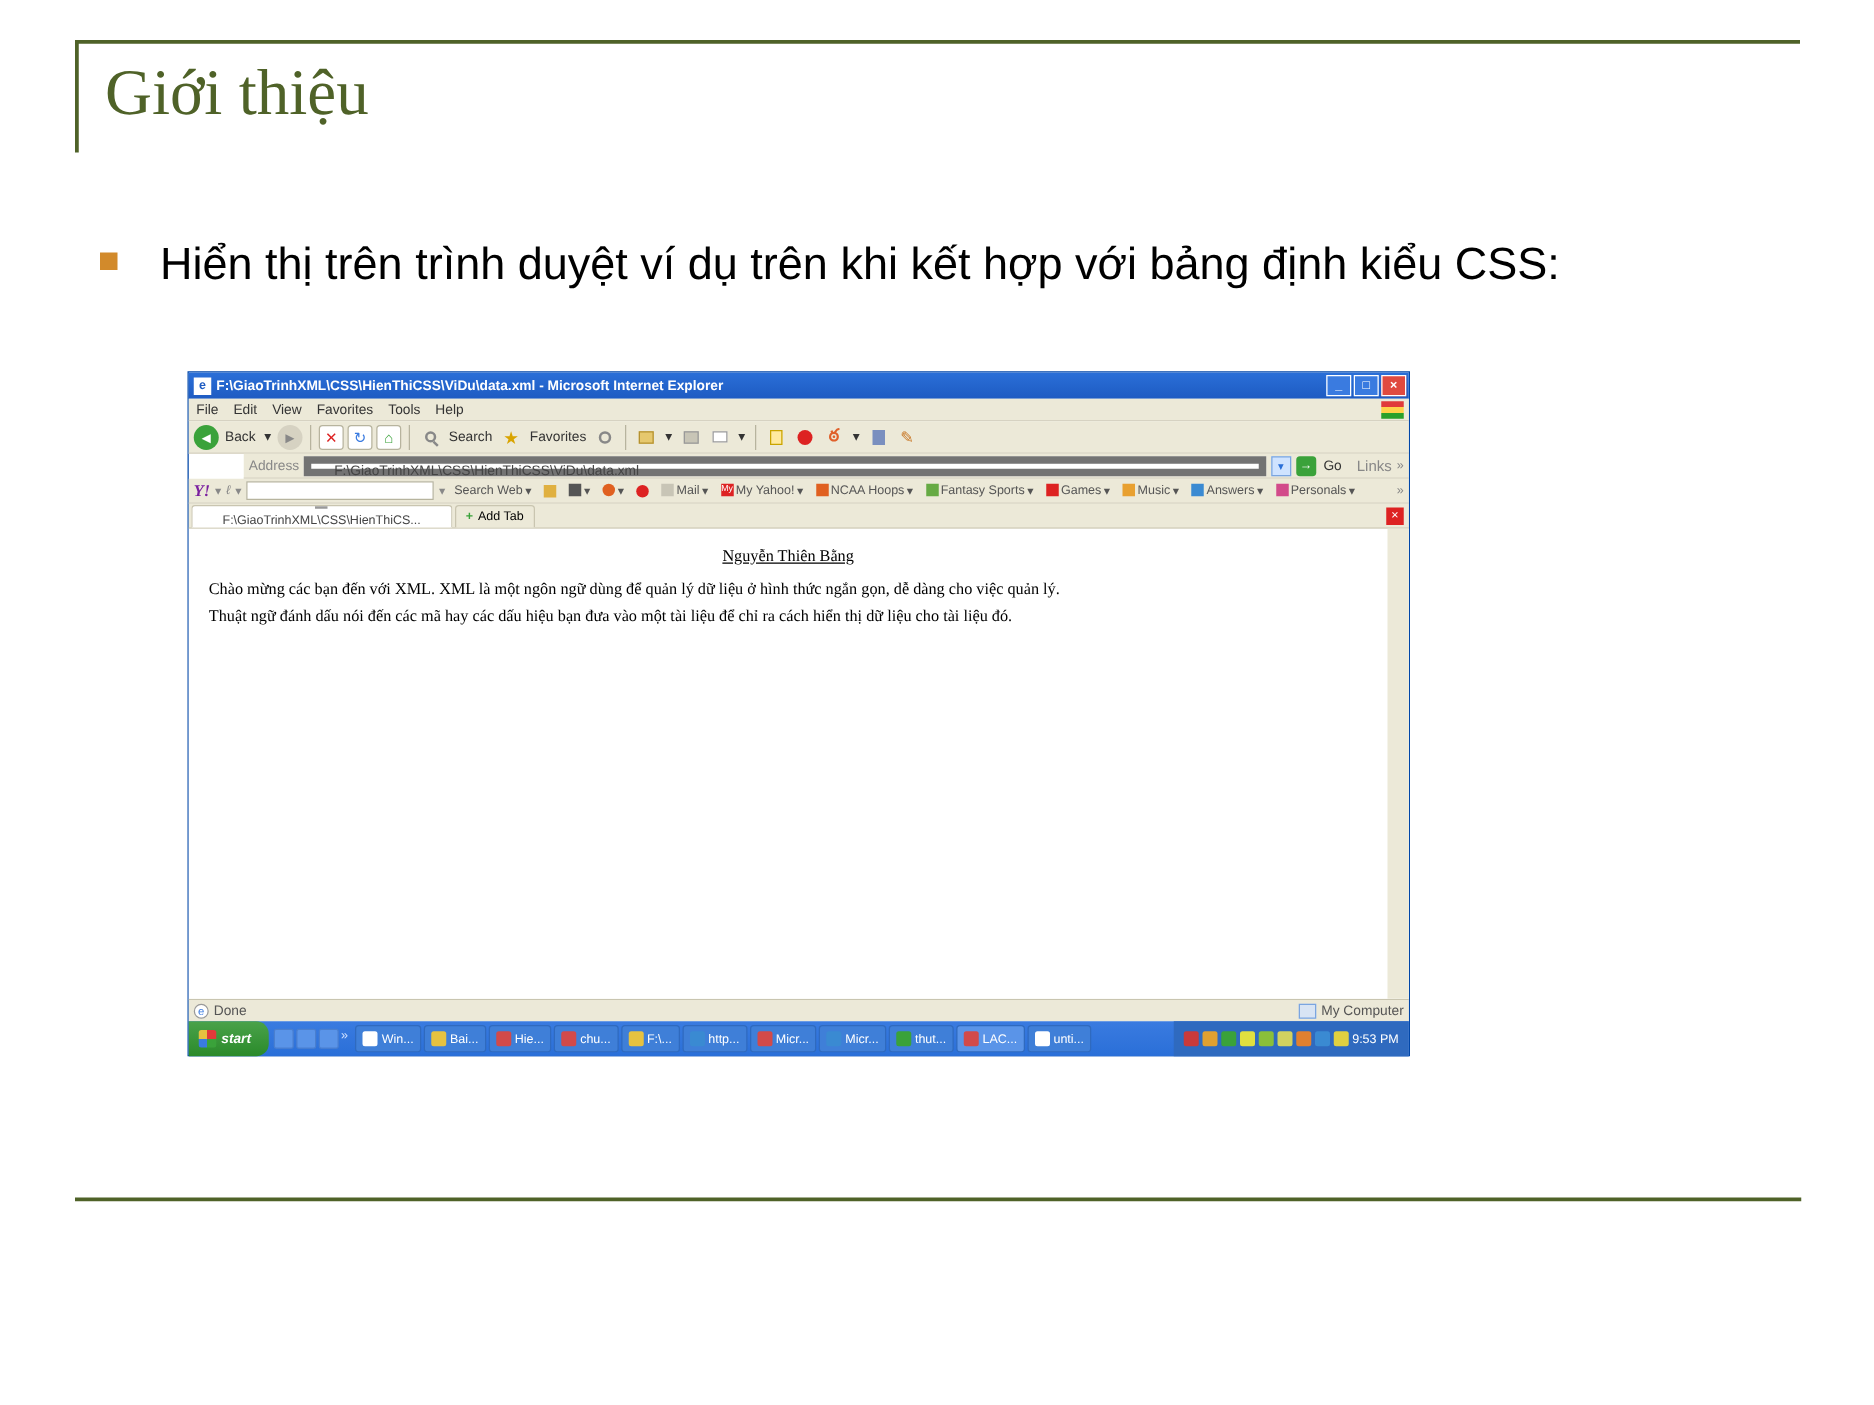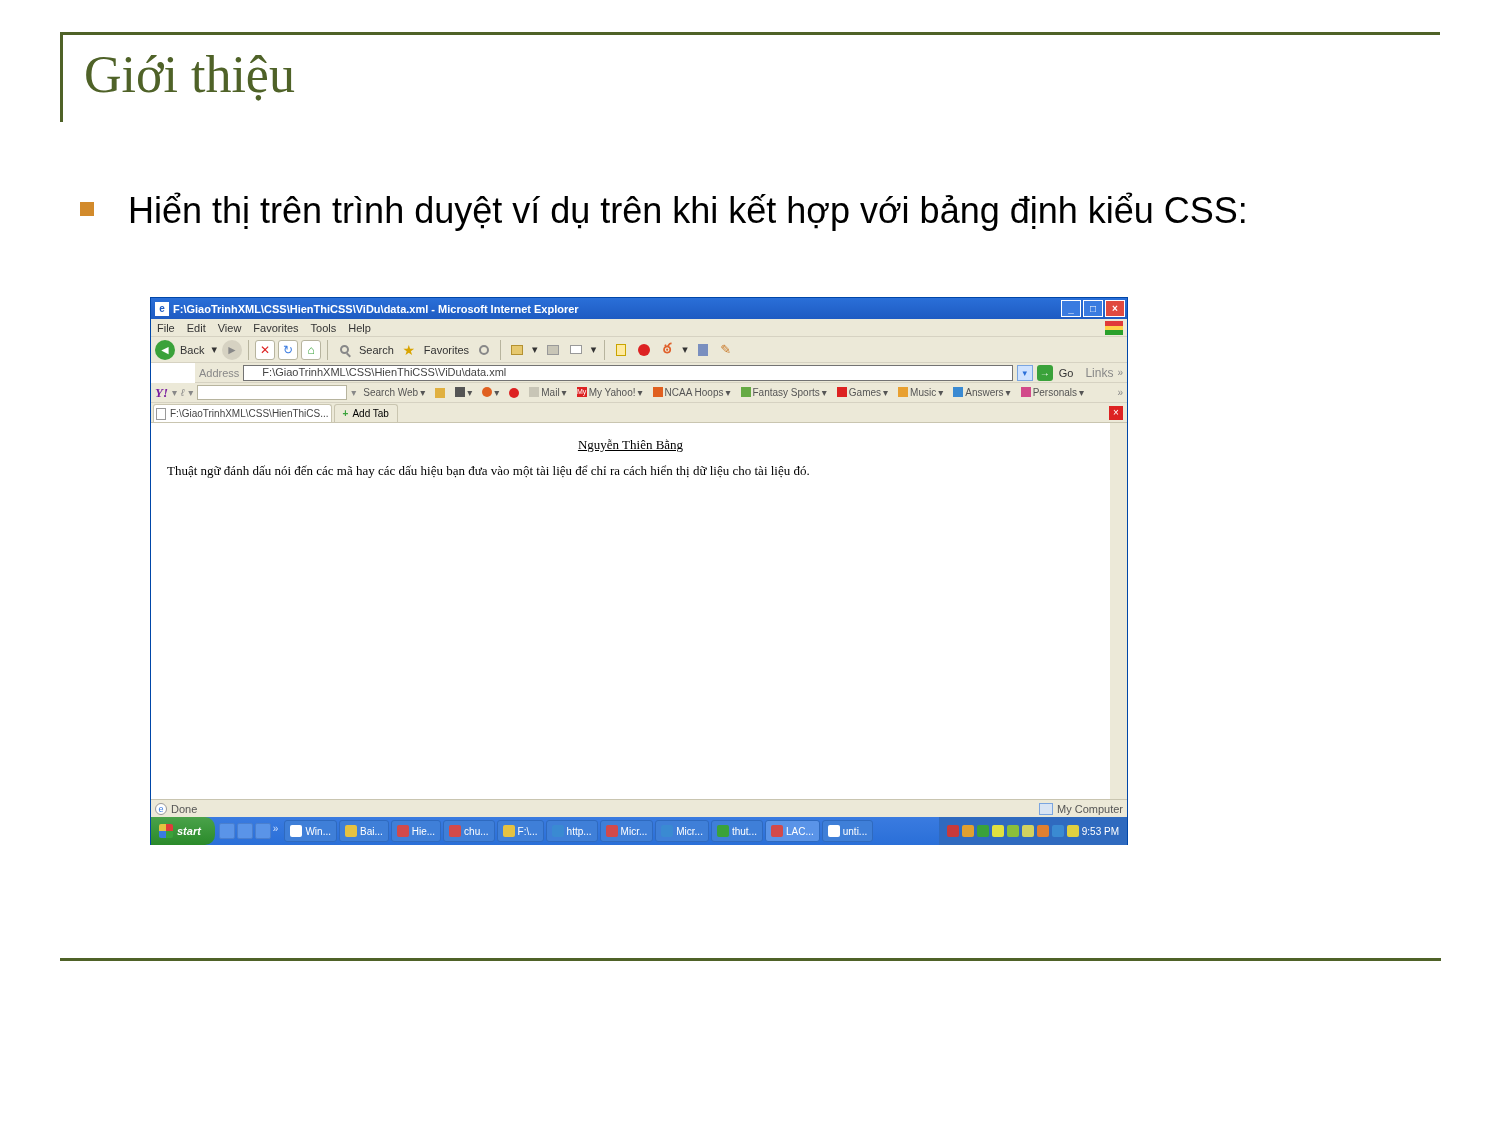--- a/index.html
+++ b/index.html
@@ -156,21 +156,21 @@
     display: flex; align-items: center;
     padding: 0 4px;
     border-bottom: 1px solid #d6d2c2;
     gap: 4px;
     margin-left: 44px;
   }
   .addr-label { color: #888; font-size: 11px; }
   .addr-input {
     flex: 1;
     background: #fff;
-    border: 1px solid #737373;
+    border: 6px solid #737373;
     height: 16px;
     padding: 0 16px 0 18px;
     font-size: 11px;
     color: #444;
     position: relative;
   }
   .addr-drop {
     width: 16px; height: 16px;
     background: #cfe3ff;
     border: 1px solid #7aa5e0;
@@ -225,26 +225,27 @@
     background: #ece9d8;
     display: flex; align-items: flex-end;
     padding-left: 2px;
     border-bottom: 1px solid #c9c5b0;
   }
   .tab {
     background: #fff;
     border: 1px solid #c9c5b0;
     border-bottom: none;
     height: 18px;
-    padding: 0 2px;
+    padding: 0 24px;
     display: flex; align-items: center;
     gap: 4px;
     font-size: 10px;
     color: #444;
     border-radius: 3px 3px 0 0;
+    flex-direction: column;
   }
   .tab .pageic { width:10px;height:12px; background:#fff; border:1px solid #999; }
   .addtab {
     background: #ece9d8;
     border: 1px solid #c9c5b0;
     border-bottom: none;
     height: 18px;
     padding: 0 8px;
     display: flex; align-items: center;
     gap: 4px;
@@ -500,20 +501,21 @@
       <div class="addtab">
         <span class="plus">+</span>
         <span>Add Tab</span>
       </div>
       <span style="flex:1"></span>
       <span class="tab-close">×</span>
     </div>
 
     <div class="ie-content">
       <div class="page-author">Nguyễn Thiên Bằng</div>
+      <p class="page-p">Chào mừng các bạn đến với XML. XML là một ngôn ngữ dùng để quản lý dữ liệu ở hình thức ngắn gọn, dễ dàng cho việc quản lý.</p>
       <p class="page-p">Thuật ngữ đánh dấu nói đến các mã hay các dấu hiệu bạn đưa vào một tài liệu để chỉ ra cách hiển thị dữ liệu cho tài liệu đó.</p>
       <div class="scrollbar-track">
         <div class="scrollbar-up">▲</div>
         <div class="scrollbar-down">▼</div>
       </div>
     </div>
 
     <div class="ie-statusbar">
       <span class="sicon">e</span>
       <span>Done</span>

